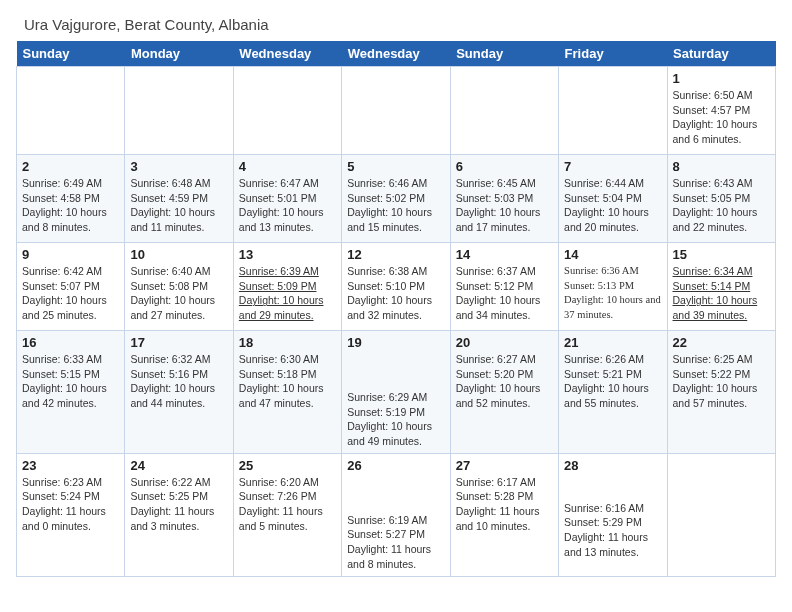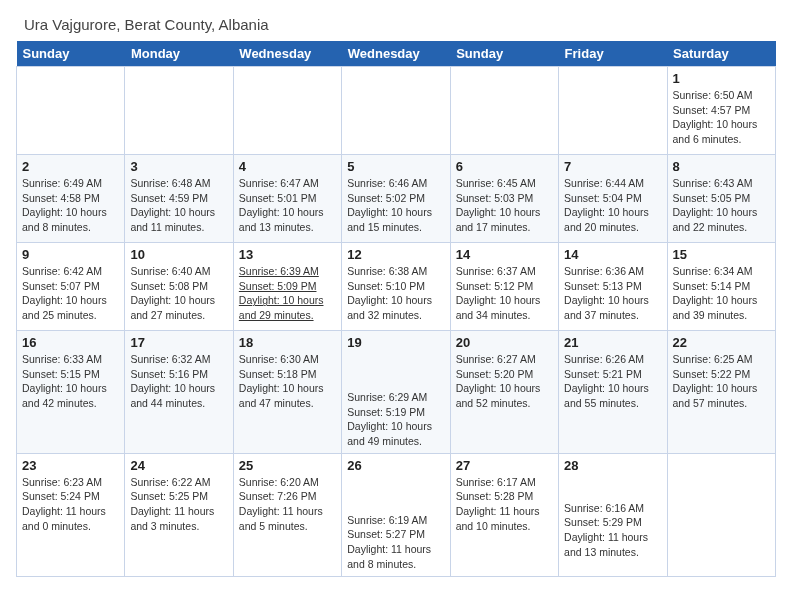--- a/index.html
+++ b/index.html
@@ -190,27 +190,27 @@
 Daylight: 10 hours and 32 minutes.</div>
         </td>
         <td>
           <div class="day-num">14</div>
           <div class="day-info" style="white-space: pre-line;">Sunrise: 6:37 AM
 Sunset: 5:12 PM
 Daylight: 10 hours and 34 minutes.</div>
         </td>
         <td>
           <div class="day-num">14</div>
-          <div class="day-info" style="white-space: pre-line;">Sunrise: 6:36 AM
+          <div class="day-info" style="white-space: pre-line; font-family: Liberation Serif, serif;">Sunrise: 6:36 AM
 Sunset: 5:13 PM
 Daylight: 10 hours and 37 minutes.</div>
         </td>
         <td>
           <div class="day-num">15</div>
-          <div class="day-info" style="white-space: pre-line;">Sunrise: 6:34 AM
+          <div class="day-info" style="white-space: pre-line; text-decoration: underline;">Sunrise: 6:34 AM
 Sunset: 5:14 PM
 Daylight: 10 hours and 39 minutes.</div>
         </td>
       </tr>
       <tr>
         <td>
           <div class="day-num">16</div>
           <div class="day-info" style="white-space: pre-line;">Sunrise: 6:33 AM
 Sunset: 5:15 PM
 Daylight: 10 hours and 42 minutes.</div>

